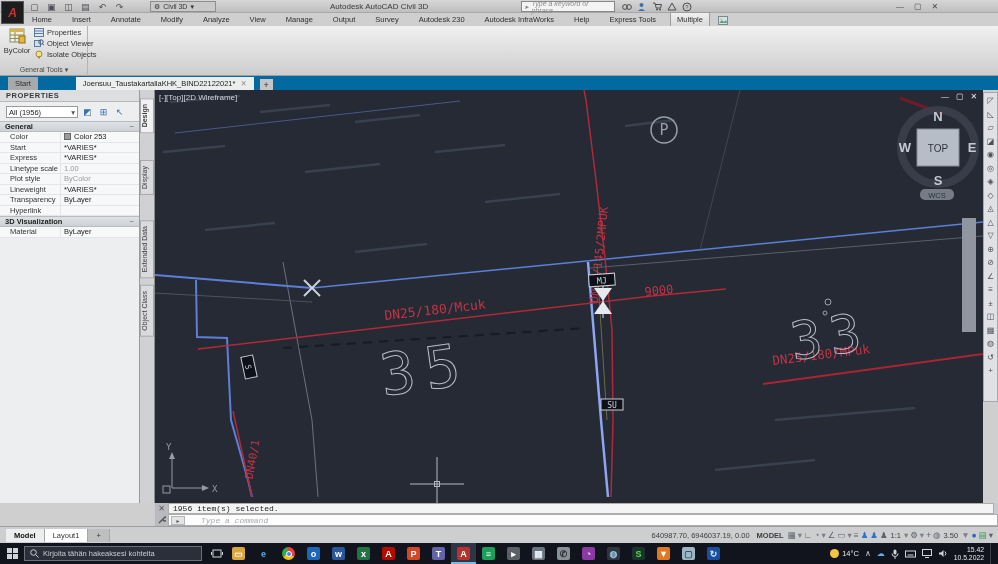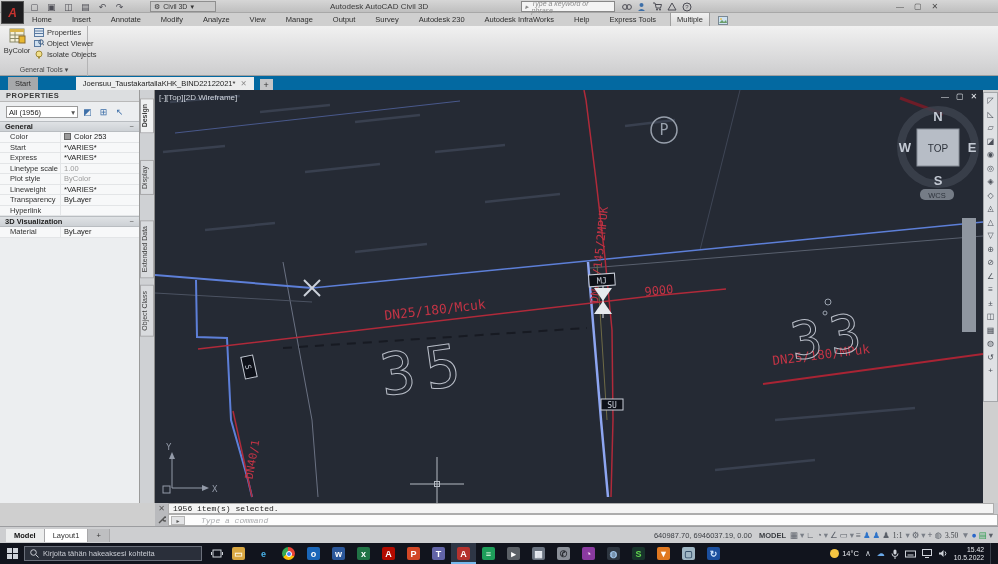--- a/index.html
+++ b/index.html
@@ -88,21 +88,21 @@
   
   #statusbar{left:0;top:526px;width:998px;height:17px;background:#cdced0;border-top:1px solid #9c9da0;display:flex;align-items:center;}
   .ltab{height:13px;display:flex;align-items:center;padding:0 8px;font-size:7.5px;border-right:1px solid #a8a8aa;}
   #ltab-model{background:#eceded;font-weight:bold;color:#111;margin-left:6px;}
   #ltab-layout{background:#ffffff;color:#333;}
   #ltab-plus{background:#bebfc1;color:#333;}
   #sb-right{margin-left:auto;display:flex;align-items:center;gap:3px;padding-right:4px;}
   #sb-coords{font-size:7.5px;color:#3a3d42;}
   #sb-model{font-size:7.5px;font-weight:bold;color:#3a3d42;margin-left:4px;}
   .sb-ic{font-size:8.5px;line-height:13px;padding:0 1px;}
-  .sb-tx{font-size:7.5px;color:#3a3d42;padding:0 2px;font-family:Liberation Serif, serif;}
+  .sb-tx{font-size:7.5px;color:#3a3d42;padding:0 2px;}
 
   
   #taskbar{left:0;top:543px;width:998px;height:21px;background:#11141d;display:flex;align-items:center;color:#d5d8de;}
   #start{width:24px;height:21px;display:flex;align-items:center;justify-content:center;}
   .winlogo{display:grid;grid-template-columns:5px 5px;grid-template-rows:5px 5px;gap:1px;}
   .winlogo i{background:#cfd3da;}
   #tsearch{width:178px;height:15px;background:#2a2f3a;border:1px solid #6a6f7a;display:flex;align-items:center;gap:4px;padding:0 5px;
            color:#c9ccd3;font-size:7.5px;margin-right:6px;}
   #taskview{width:18px;display:flex;justify-content:center;}
   #tb-apps{display:flex;align-items:center;}

